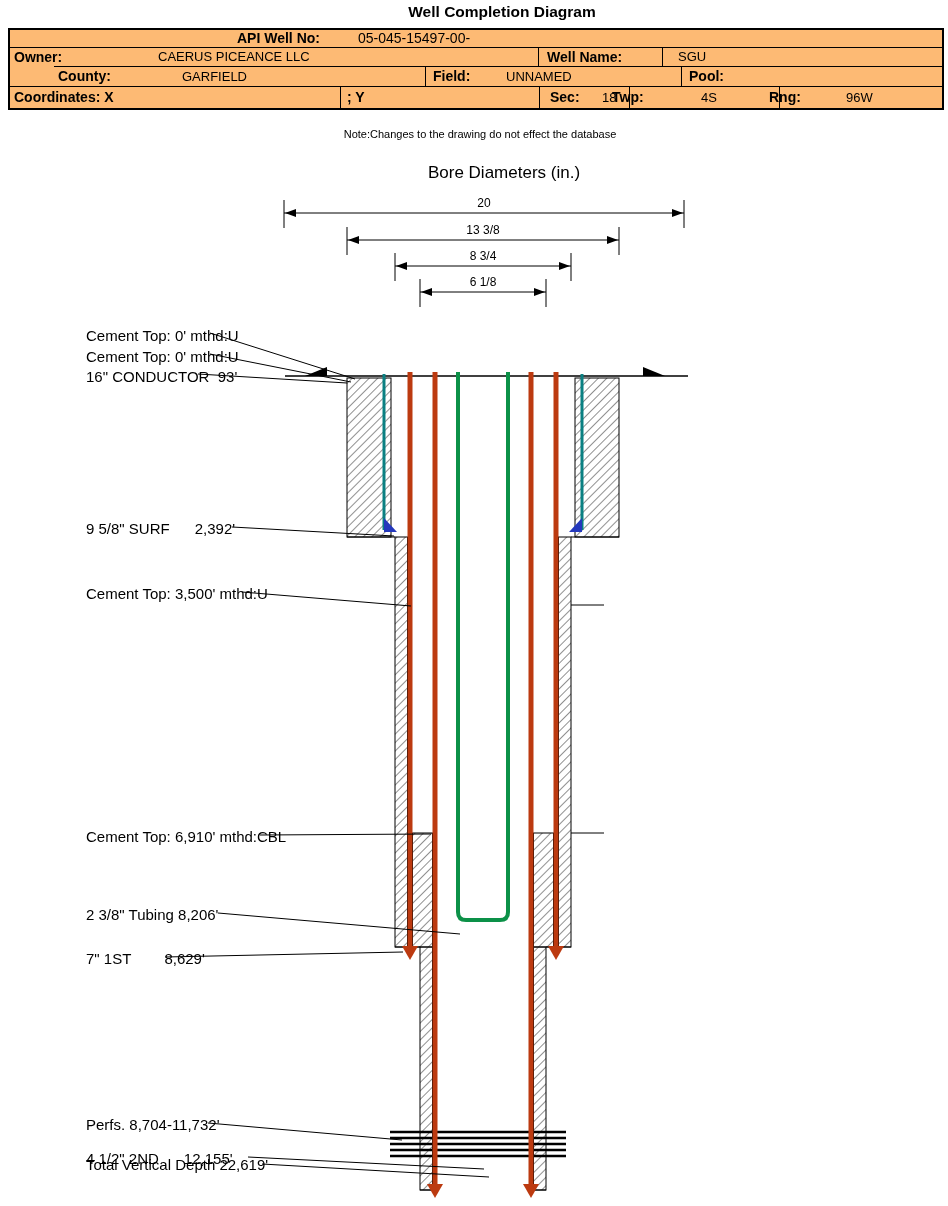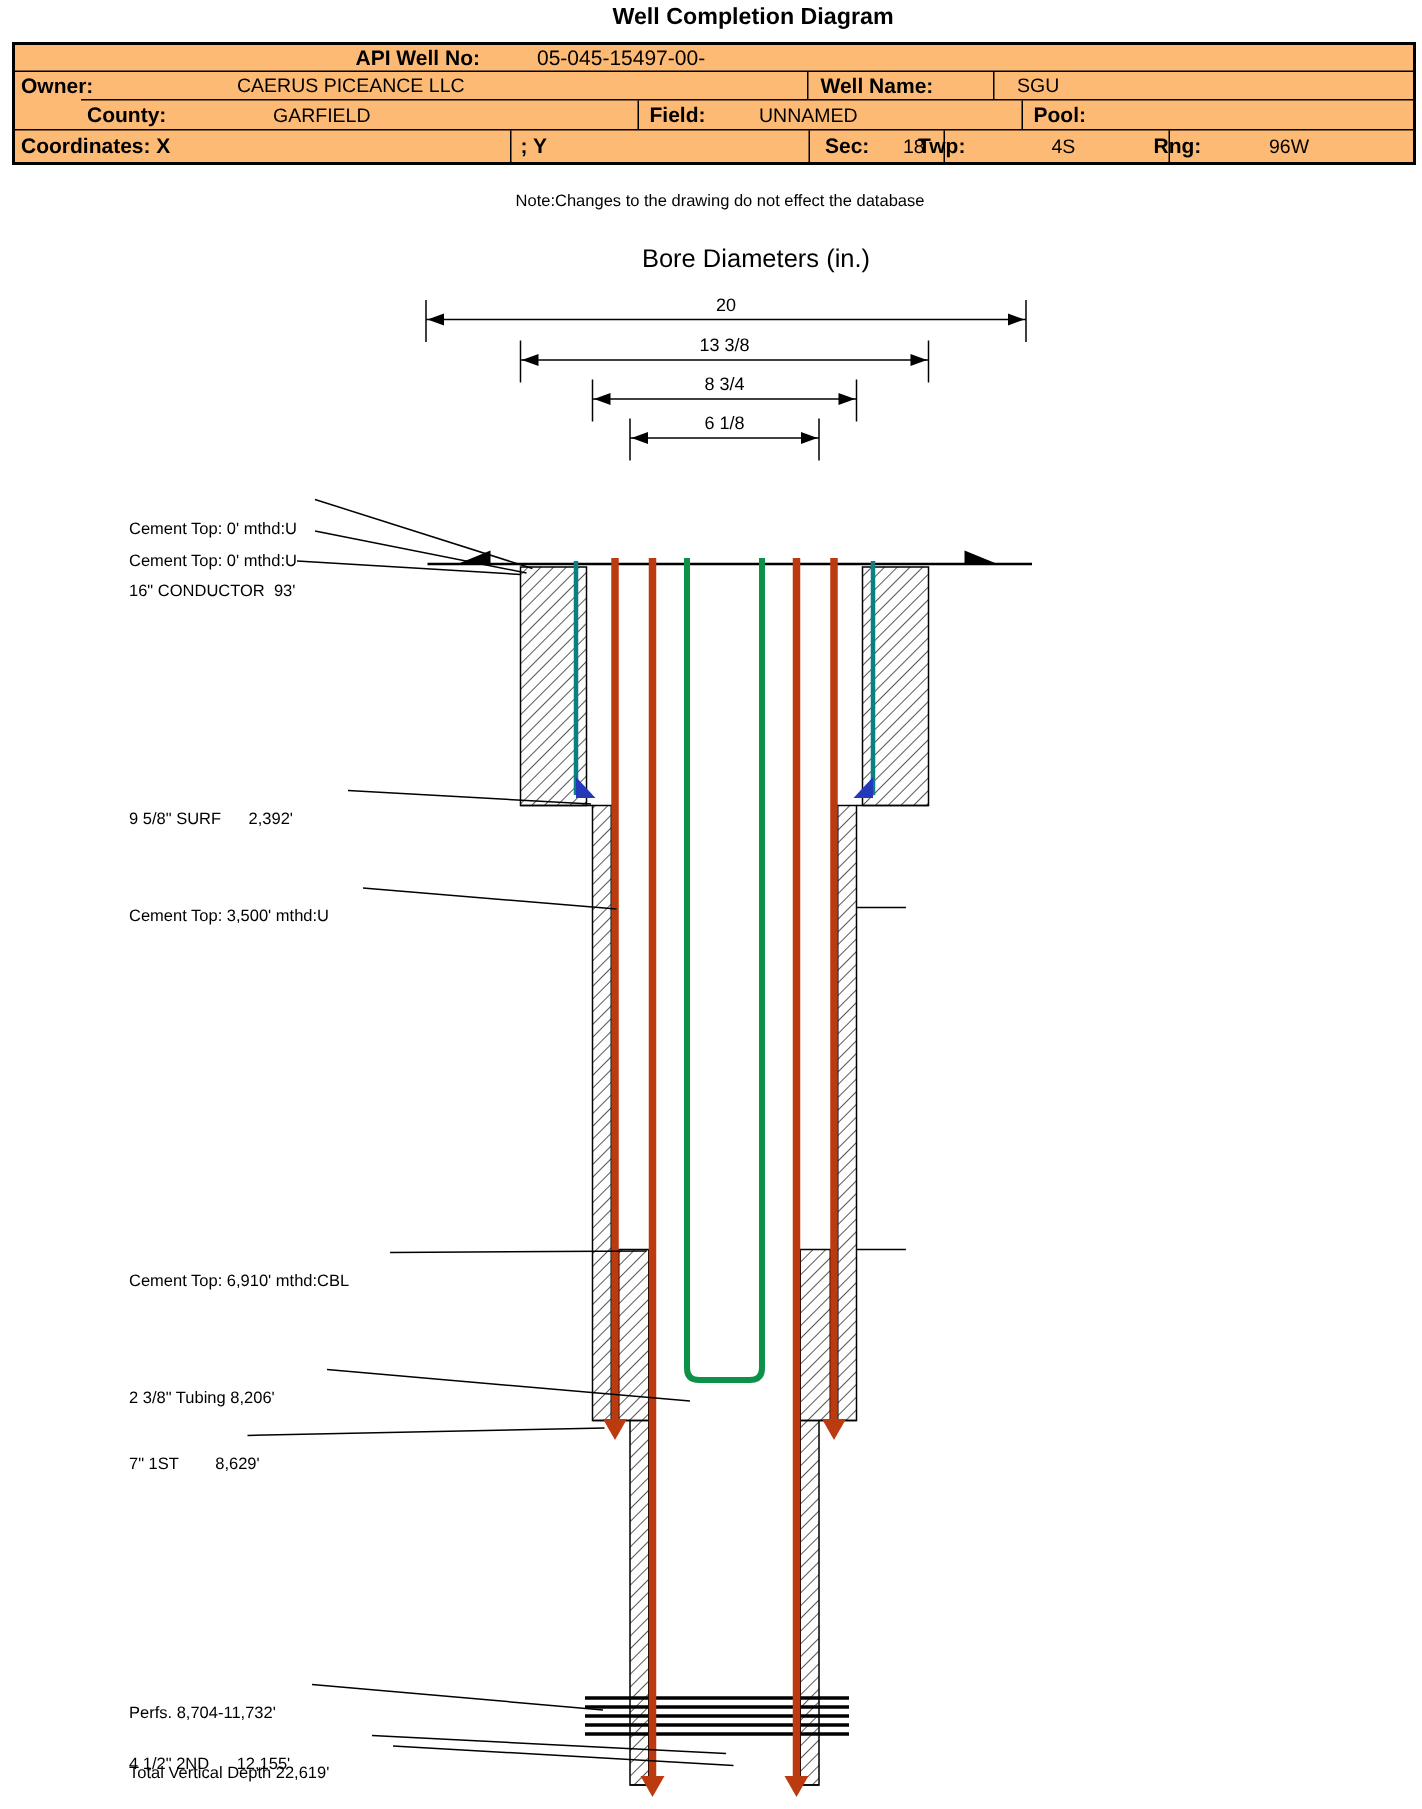--- a/index.html
+++ b/index.html
@@ -22,21 +22,21 @@
   .b { font-weight:bold; font-size:14px; }
   .vdiv { position:absolute; top:0; bottom:0; width:1px; background:#000; }
 
   .note { position:absolute; left:480px; top:128px; transform:translateX(-50%);
           font-size:11px; white-space:pre; }
 
   .bore-heading { position:absolute; left:504px; top:163px; transform:translateX(-50%);
                   font-size:17px; white-space:pre;text-align:center; }
   .dimlbl { position:absolute; transform:translateX(-50%); font-size:12px; white-space:pre; }
 
-  .lbl { position:absolute; font-size:11px; white-space:pre;margin-top:20px; }
+  .lbl { position:absolute; font-size:15px; white-space:pre; }
 
   svg { position:absolute; left:0; top:0; }
   .thin   { stroke:#000; stroke-width:1; }
   .ground { stroke:#000; stroke-width:1.6; }
   .leader { stroke:#000; stroke-width:1; }
   .perf   { stroke:#000; stroke-width:2.4; }
   .hatch  { fill:url(#hatch); stroke:#000; stroke-width:1; }
   .teal-casing  { stroke:var(--surface-teal,#0a8082); stroke-width:3; }
   .red-casing   { stroke:var(--casing-red,#bc3a10); stroke-width:5; }
   .green-tubing { stroke:var(--tubing-green,#0c9148); stroke-width:4; fill:none; }

